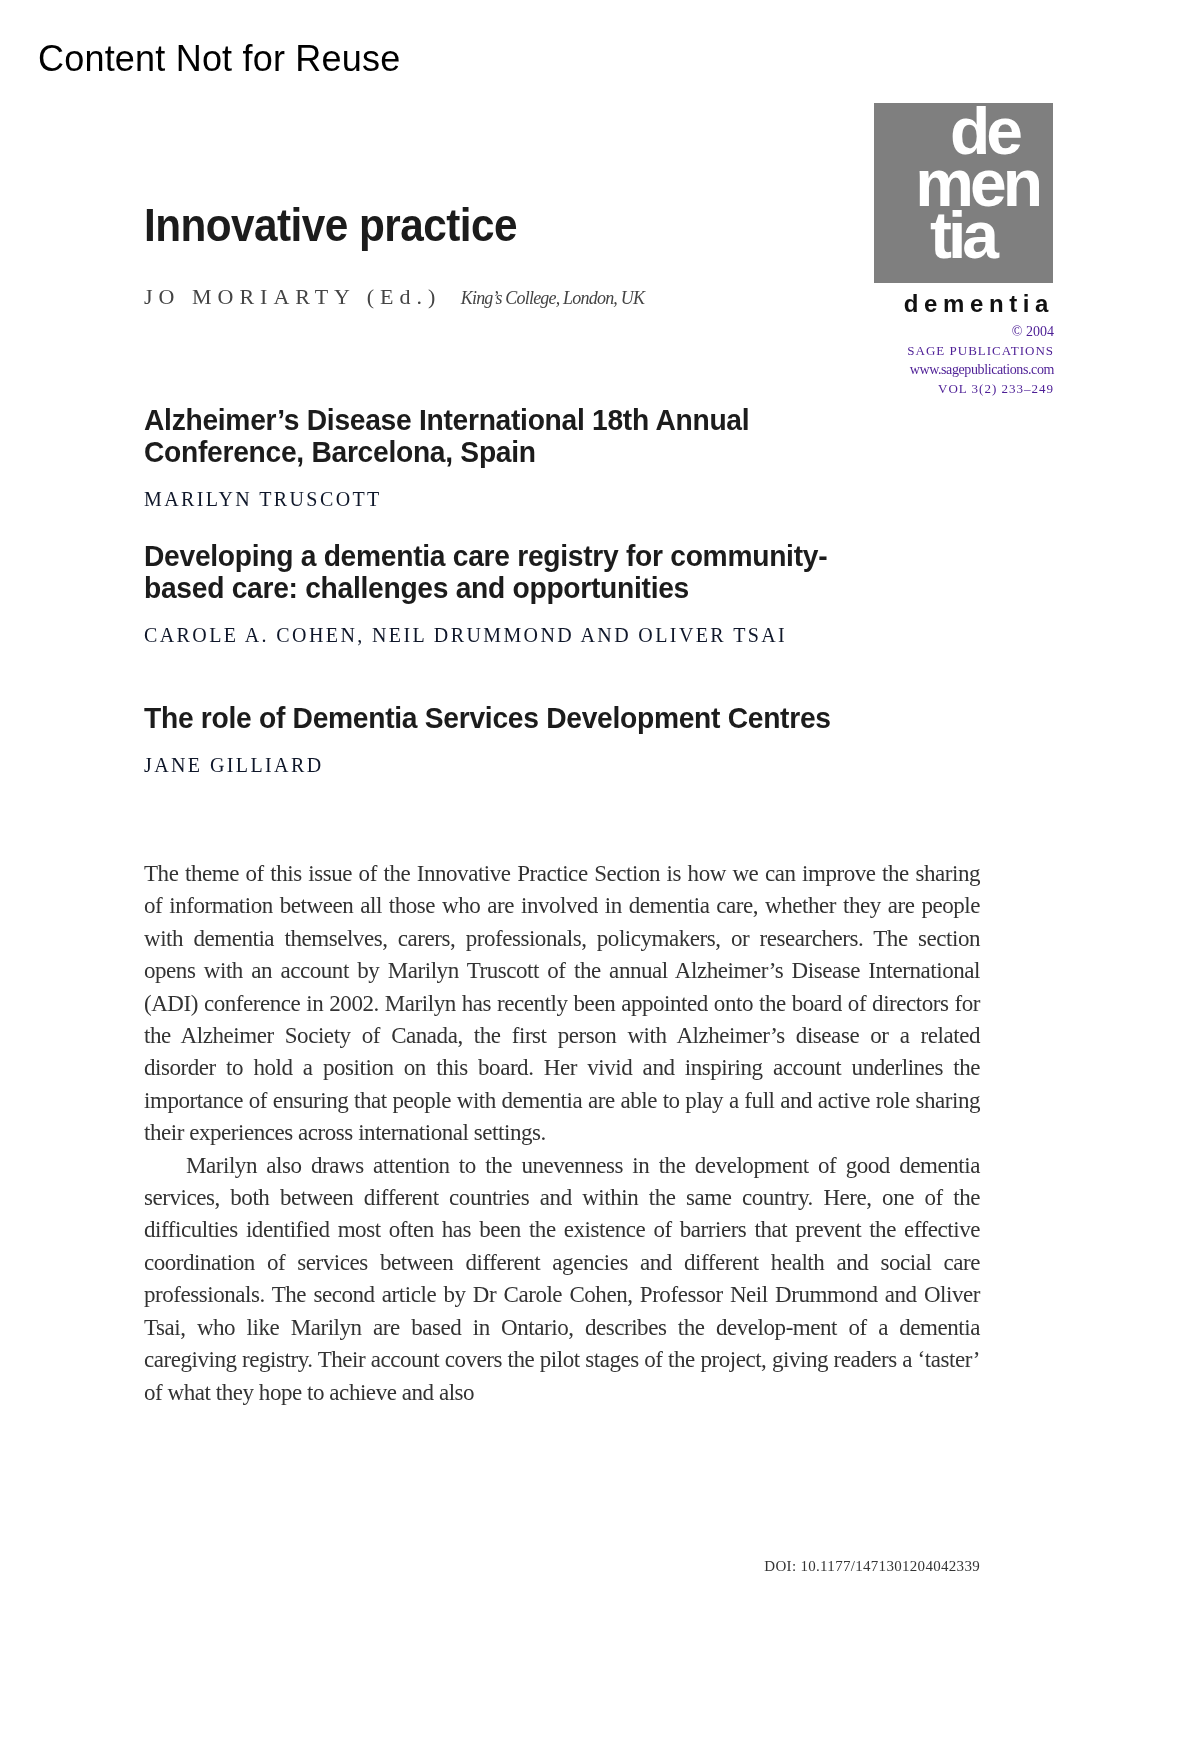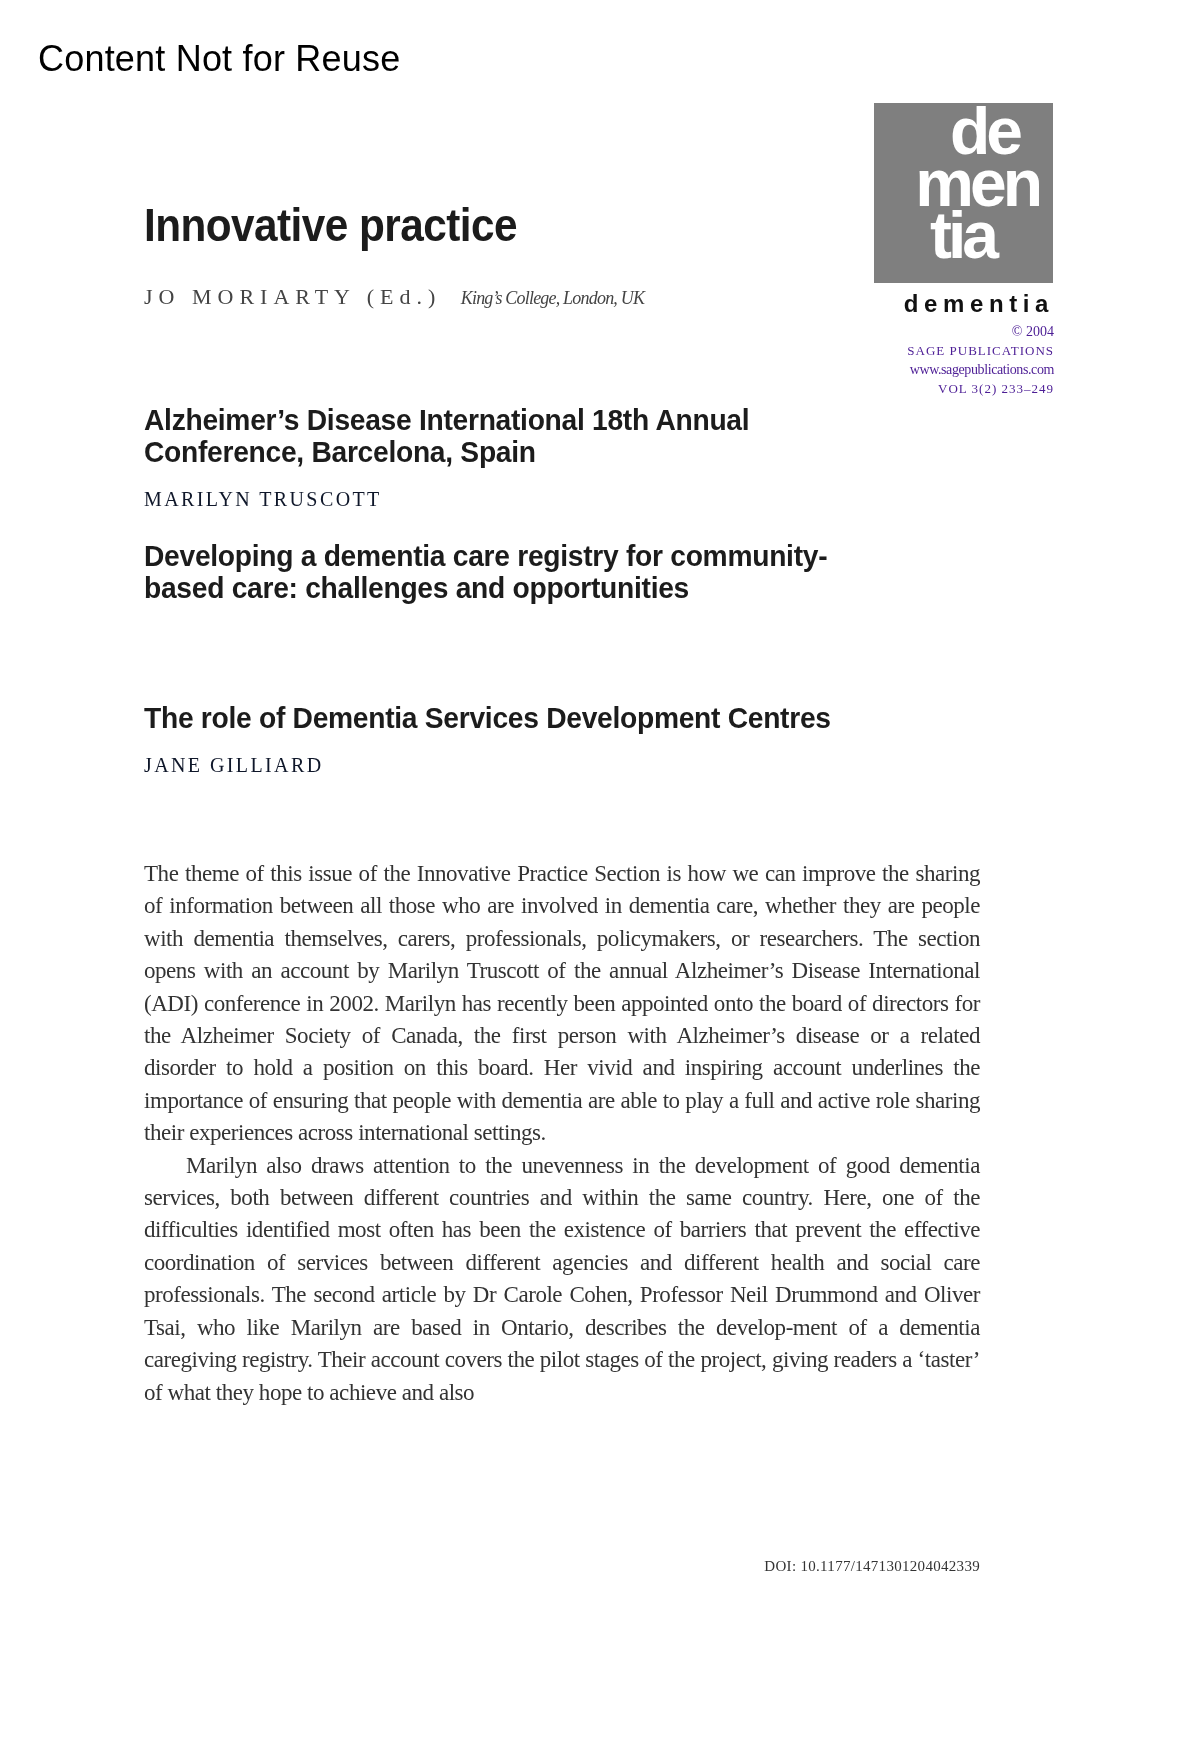--- a/index.html
+++ b/index.html
@@ -97,20 +97,21 @@
     <span>Conference, Barcelona, Spain</span>
   </h2>
   <div class="author">MARILYN TRUSCOTT</div>
 </div>
 
 <div class="article art2">
   <h2>
     <span>Developing a dementia care registry for community-</span><br>
     <span>based care: challenges and opportunities</span>
   </h2>
+  <div class="author">CAROLE A. COHEN, NEIL DRUMMOND AND OLIVER TSAI</div>
 </div>
 
 <div class="article art3">
   <h2>
     <span>The role of Dementia Services Development Centres</span>
   </h2>
   <div class="author">JANE GILLIARD</div>
 </div>
 
 <div class="body-text">

